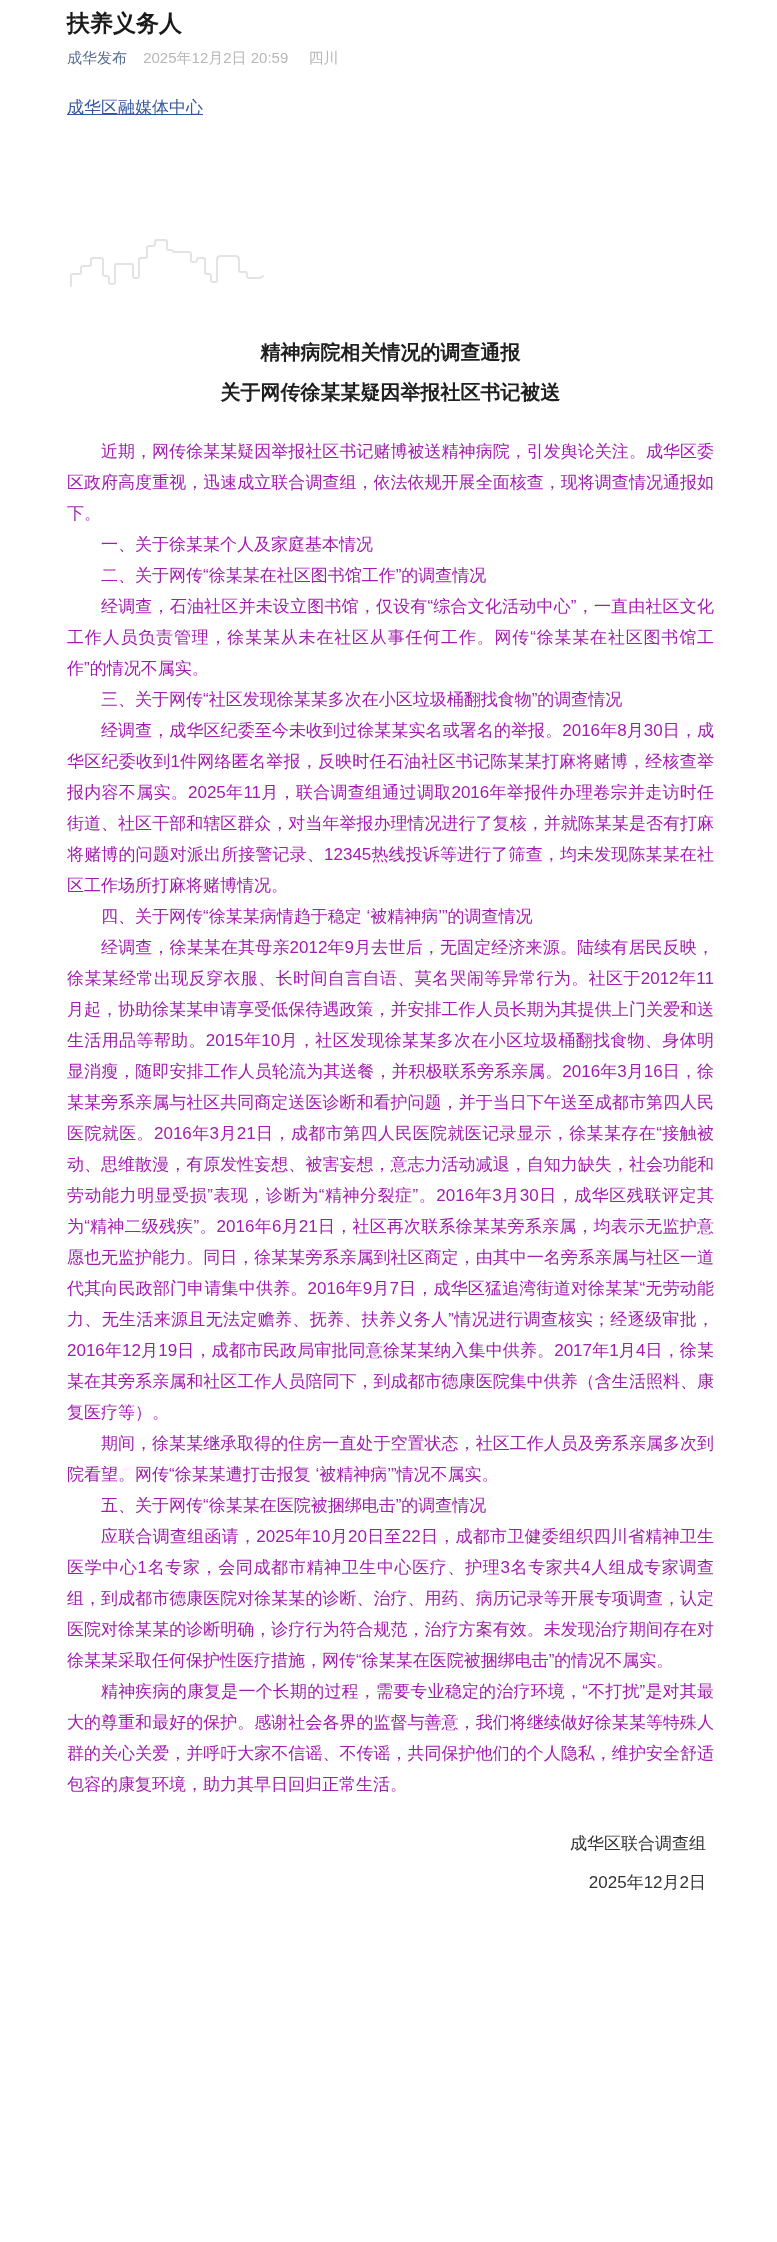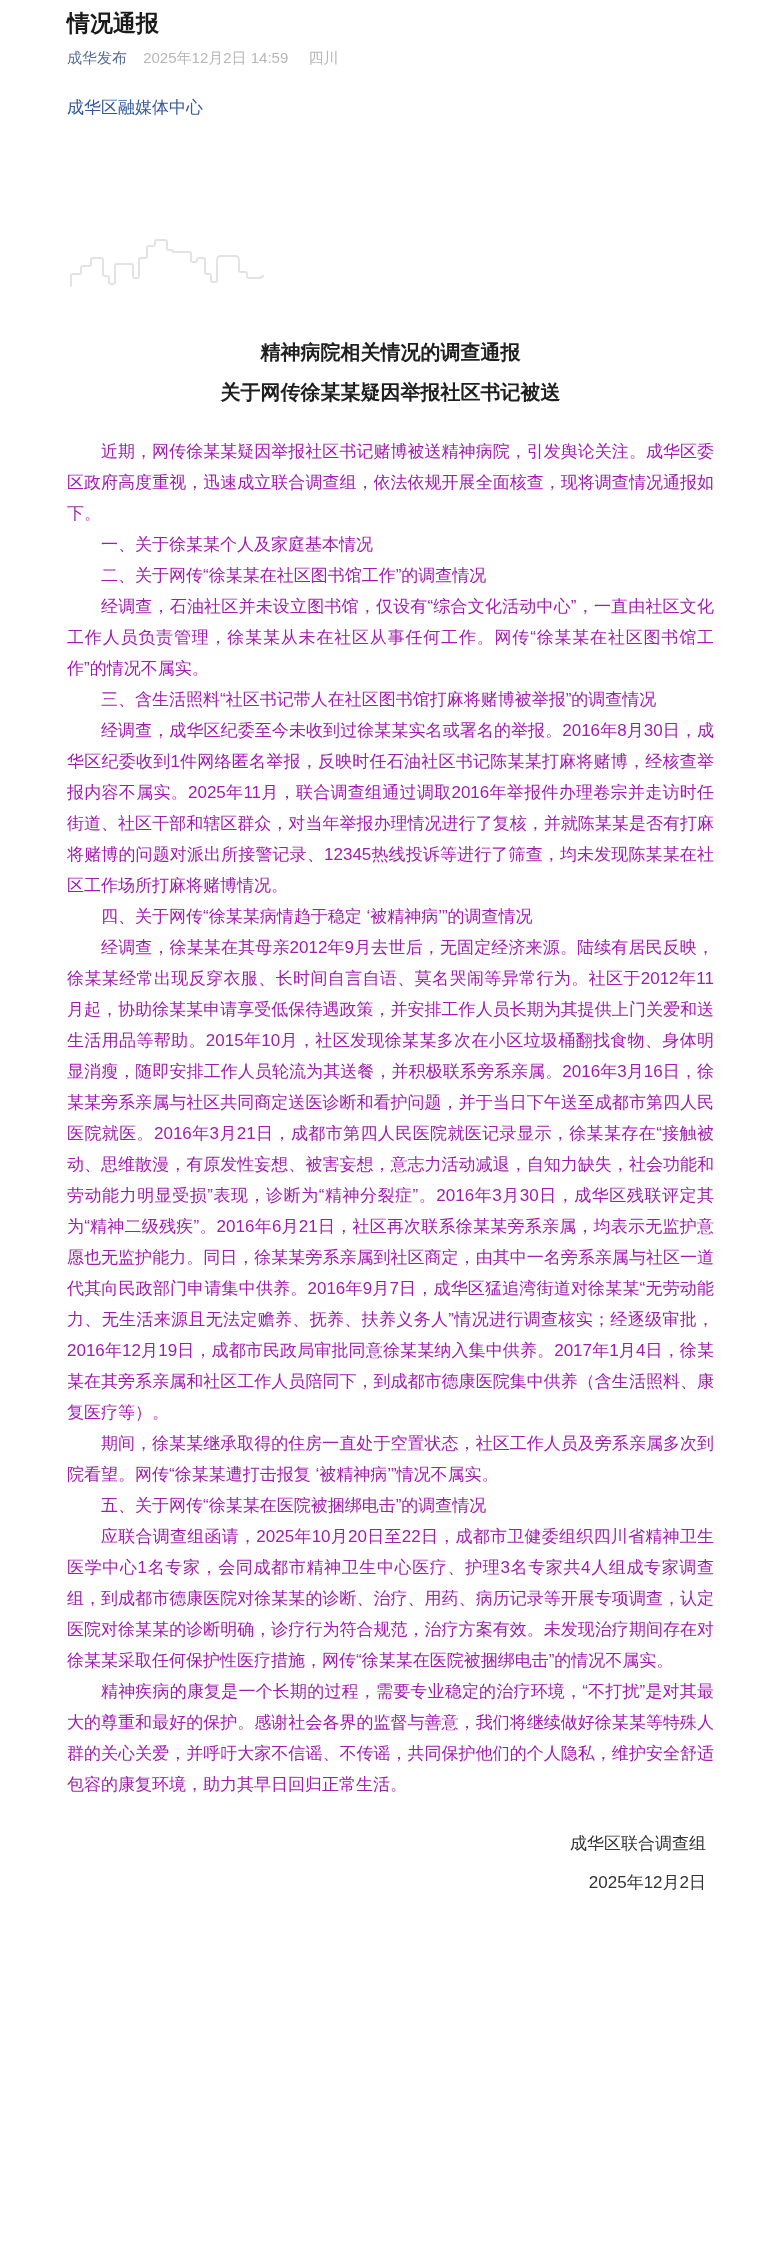--- a/index.html
+++ b/index.html
@@ -22,20 +22,21 @@
   .account-name { color: #576b95; margin-right: 12px; }
   .publish-date { color: #b7b7b7; }
   .region-label { color: #b7b7b7; margin-left: 16px; }
 
   .media-tag {
     margin-top: 28px;
     font-size: 17px;
     line-height: 24px;
     color: #34589f;
     cursor: pointer;
+    text-decoration: underline;
   }
 
   .hero-image {
     margin-top: 18px;
     height: 164px;
     position: relative;
     background: #ffffff;
   }
   .hero-image svg { position: absolute; left: 0; bottom: 14px; }
 
@@ -65,25 +66,25 @@
     line-height: 31px;
     color: #333333;
   }
   .signature div { margin: 8px; }
 </style>
 </head>
 <body>
 
 <div class="page">
 
-  <h1 class="app-title">情况通报</h1>
+  <h1 class="app-title">扶养义务人</h1>
 
   <div class="meta-row">
     <span class="account-name">成华发布</span>
-    <span class="publish-date">2025年12月2日 14:59</span>
+    <span class="publish-date">2025年12月2日 20:59</span>
     <span class="region-label">四川</span>
   </div>
 
   <div class="media-tag">成华区融媒体中心</div>
 
   <div class="hero-image">
     <svg width="212" height="62" viewBox="0 0 212 62">
       <path d="M4,60 L4,50 Q4,48 6,48 L12,48 Q14,48 14,46 L14,42 Q14,40 16,40 L22,40 Q24,40 24,38 L24,34 Q24,32 26,32 L34,32 Q36,32 36,34 L36,48 Q36,50 38,50 L40,50 Q42,50 42,52 L42,56 Q42,58 44,58 L46,58 Q48,58 48,56 L48,40 Q48,38 50,38 L64,38 Q66,38 66,40 L66,50 Q66,52 68,52 L70,52 Q72,52 72,50 L72,34 Q72,32 74,32 L78,32 Q80,32 80,30 L80,22 Q80,20 82,20 L86,20 Q88,20 88,18 L88,16 Q88,14 90,14 L98,14 Q100,14 100,16 L100,22 Q100,24 102,24 L104,24 Q106,24 106,26 L122,26 Q124,26 124,28 L124,34 Q124,36 126,36 L128,36 Q130,36 130,34 Q130,32 132,32 L136,32 Q138,32 138,34 L138,46 Q138,48 140,48 L142,48 Q144,48 144,50 L144,54 Q144,56 146,56 L148,56 Q150,56 150,54 L150,34 Q150,30 154,30 L168,30 Q172,30 172,34 L172,44 Q172,46 174,46 L178,46 Q180,46 180,48 L180,50 Q180,52 182,52 L192,52 Q194,52 196,50" fill="none" stroke="#e3e3e3" stroke-width="2" stroke-linecap="round" stroke-linejoin="round"></path>
     </svg>
   </div>
@@ -91,21 +92,21 @@
   <div class="doc-title">
     <div>精神病院相关情况的调查通报</div>
     <div>关于网传徐某某疑因举报社区书记被送</div>
   </div>
 
   <div class="article" id="article-body">
       <p class="body-para">近期，网传徐某某疑因举报社区书记赌博被送精神病院，引发舆论关注。成华区委区政府高度重视，迅速成立联合调查组，依法依规开展全面核查，现将调查情况通报如下。</p>
       <p class="sec-heading">一、关于徐某某个人及家庭基本情况</p>
       <p class="sec-heading">二、关于网传“徐某某在社区图书馆工作”的调查情况</p>
       <p class="body-para">经调查，石油社区并未设立图书馆，仅设有“综合文化活动中心”，一直由社区文化工作人员负责管理，徐某某从未在社区从事任何工作。网传“徐某某在社区图书馆工作”的情况不属实。</p>
-      <p class="sec-heading">三、含生活照料“社区书记带人在社区图书馆打麻将赌博被举报”的调查情况</p>
+      <p class="sec-heading">三、关于网传“社区发现徐某某多次在小区垃圾桶翻找食物”的调查情况</p>
       <p class="body-para">经调查，成华区纪委至今未收到过徐某某实名或署名的举报。2016年8月30日，成华区纪委收到1件网络匿名举报，反映时任石油社区书记陈某某打麻将赌博，经核查举报内容不属实。2025年11月，联合调查组通过调取2016年举报件办理卷宗并走访时任街道、社区干部和辖区群众，对当年举报办理情况进行了复核，并就陈某某是否有打麻将赌博的问题对派出所接警记录、12345热线投诉等进行了筛查，均未发现陈某某在社区工作场所打麻将赌博情况。</p>
       <p class="sec-heading">四、关于网传“徐某某病情趋于稳定 ‘被精神病’”的调查情况</p>
       <p class="body-para">经调查，徐某某在其母亲2012年9月去世后，无固定经济来源。陆续有居民反映，徐某某经常出现反穿衣服、长时间自言自语、莫名哭闹等异常行为。社区于2012年11月起，协助徐某某申请享受低保待遇政策，并安排工作人员长期为其提供上门关爱和送生活用品等帮助。2015年10月，社区发现徐某某多次在小区垃圾桶翻找食物、身体明显消瘦，随即安排工作人员轮流为其送餐，并积极联系旁系亲属。2016年3月16日，徐某某旁系亲属与社区共同商定送医诊断和看护问题，并于当日下午送至成都市第四人民医院就医。2016年3月21日，成都市第四人民医院就医记录显示，徐某某存在“接触被动、思维散漫，有原发性妄想、被害妄想，意志力活动减退，自知力缺失，社会功能和劳动能力明显受损”表现，诊断为“精神分裂症”。2016年3月30日，成华区残联评定其为“精神二级残疾”。2016年6月21日，社区再次联系徐某某旁系亲属，均表示无监护意愿也无监护能力。同日，徐某某旁系亲属到社区商定，由其中一名旁系亲属与社区一道代其向民政部门申请集中供养。2016年9月7日，成华区猛追湾街道对徐某某“无劳动能力、无生活来源且无法定赡养、抚养、扶养义务人”情况进行调查核实；经逐级审批，2016年12月19日，成都市民政局审批同意徐某某纳入集中供养。2017年1月4日，徐某某在其旁系亲属和社区工作人员陪同下，到成都市德康医院集中供养（含生活照料、康复医疗等）。</p>
       <p class="body-para">期间，徐某某继承取得的住房一直处于空置状态，社区工作人员及旁系亲属多次到院看望。网传“徐某某遭打击报复 ‘被精神病’”情况不属实。</p>
       <p class="sec-heading">五、关于网传“徐某某在医院被捆绑电击”的调查情况</p>
       <p class="body-para">应联合调查组函请，2025年10月20日至22日，成都市卫健委组织四川省精神卫生医学中心1名专家，会同成都市精神卫生中心医疗、护理3名专家共4人组成专家调查组，到成都市德康医院对徐某某的诊断、治疗、用药、病历记录等开展专项调查，认定医院对徐某某的诊断明确，诊疗行为符合规范，治疗方案有效。未发现治疗期间存在对徐某某采取任何保护性医疗措施，网传“徐某某在医院被捆绑电击”的情况不属实。</p>
       <p class="body-para">精神疾病的康复是一个长期的过程，需要专业稳定的治疗环境，“不打扰”是对其最大的尊重和最好的保护。感谢社会各界的监督与善意，我们将继续做好徐某某等特殊人群的关心关爱，并呼吁大家不信谣、不传谣，共同保护他们的个人隐私，维护安全舒适包容的康复环境，助力其早日回归正常生活。</p>
     </div>
 
   <div class="signature">

